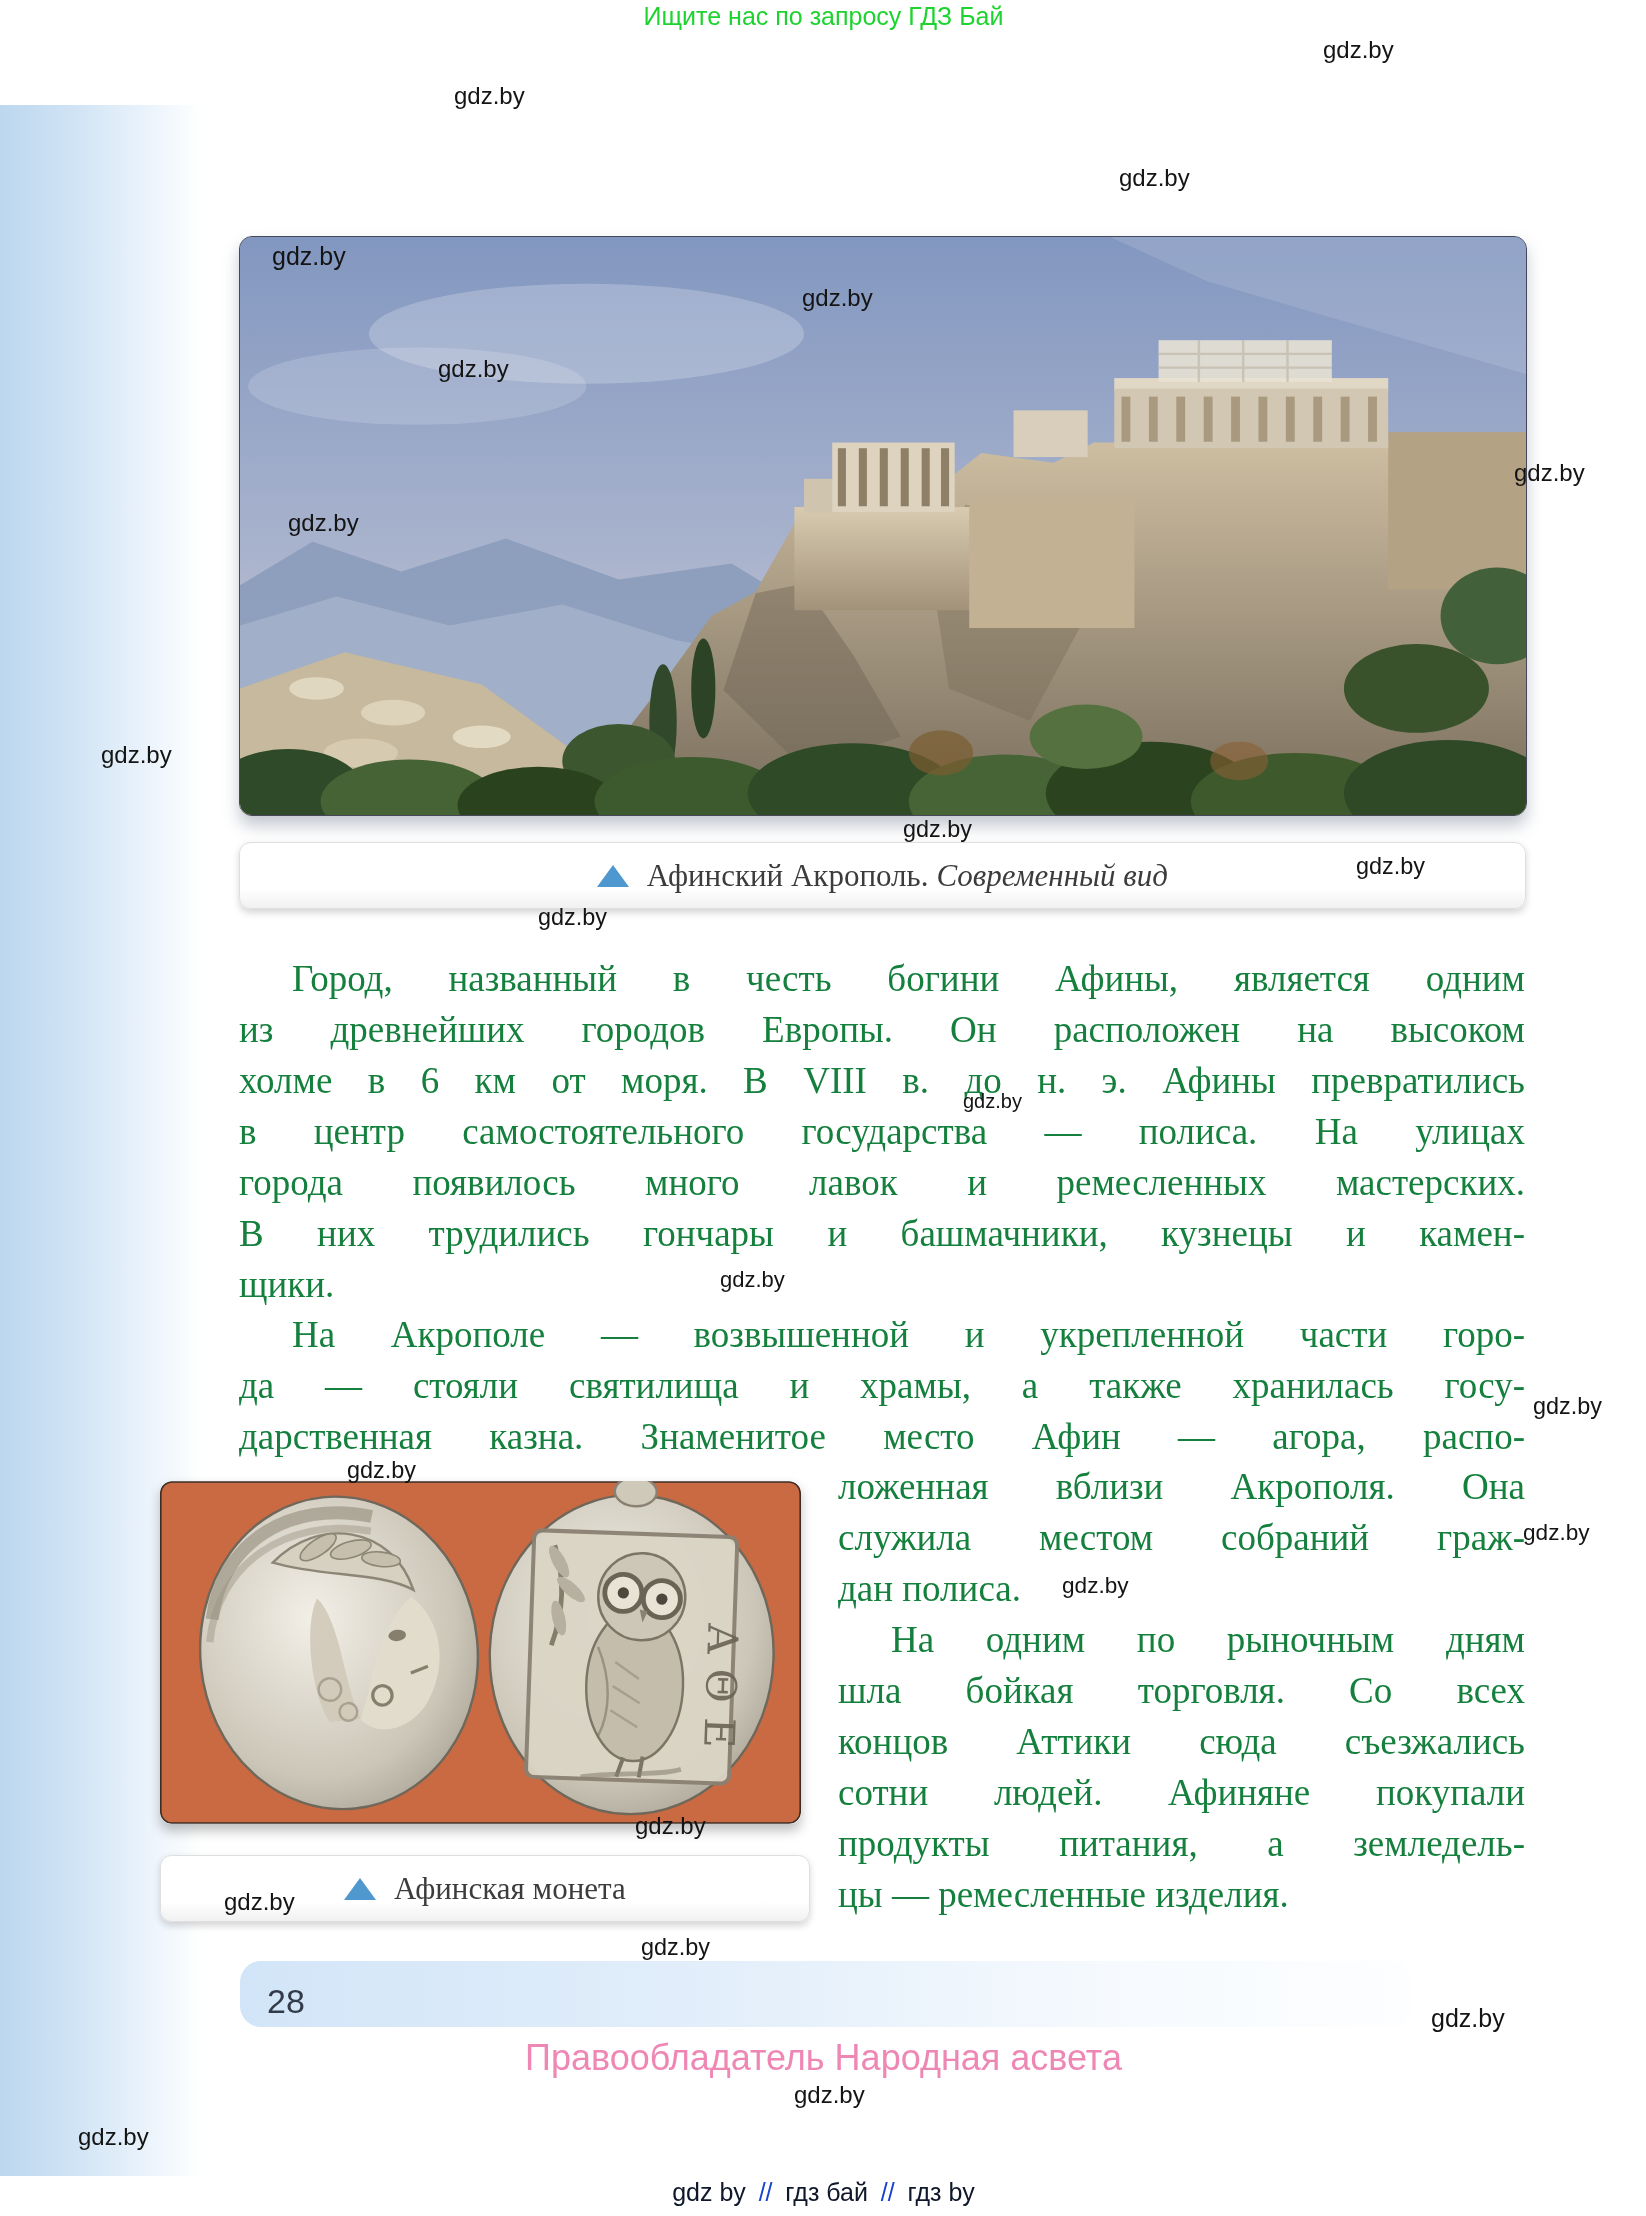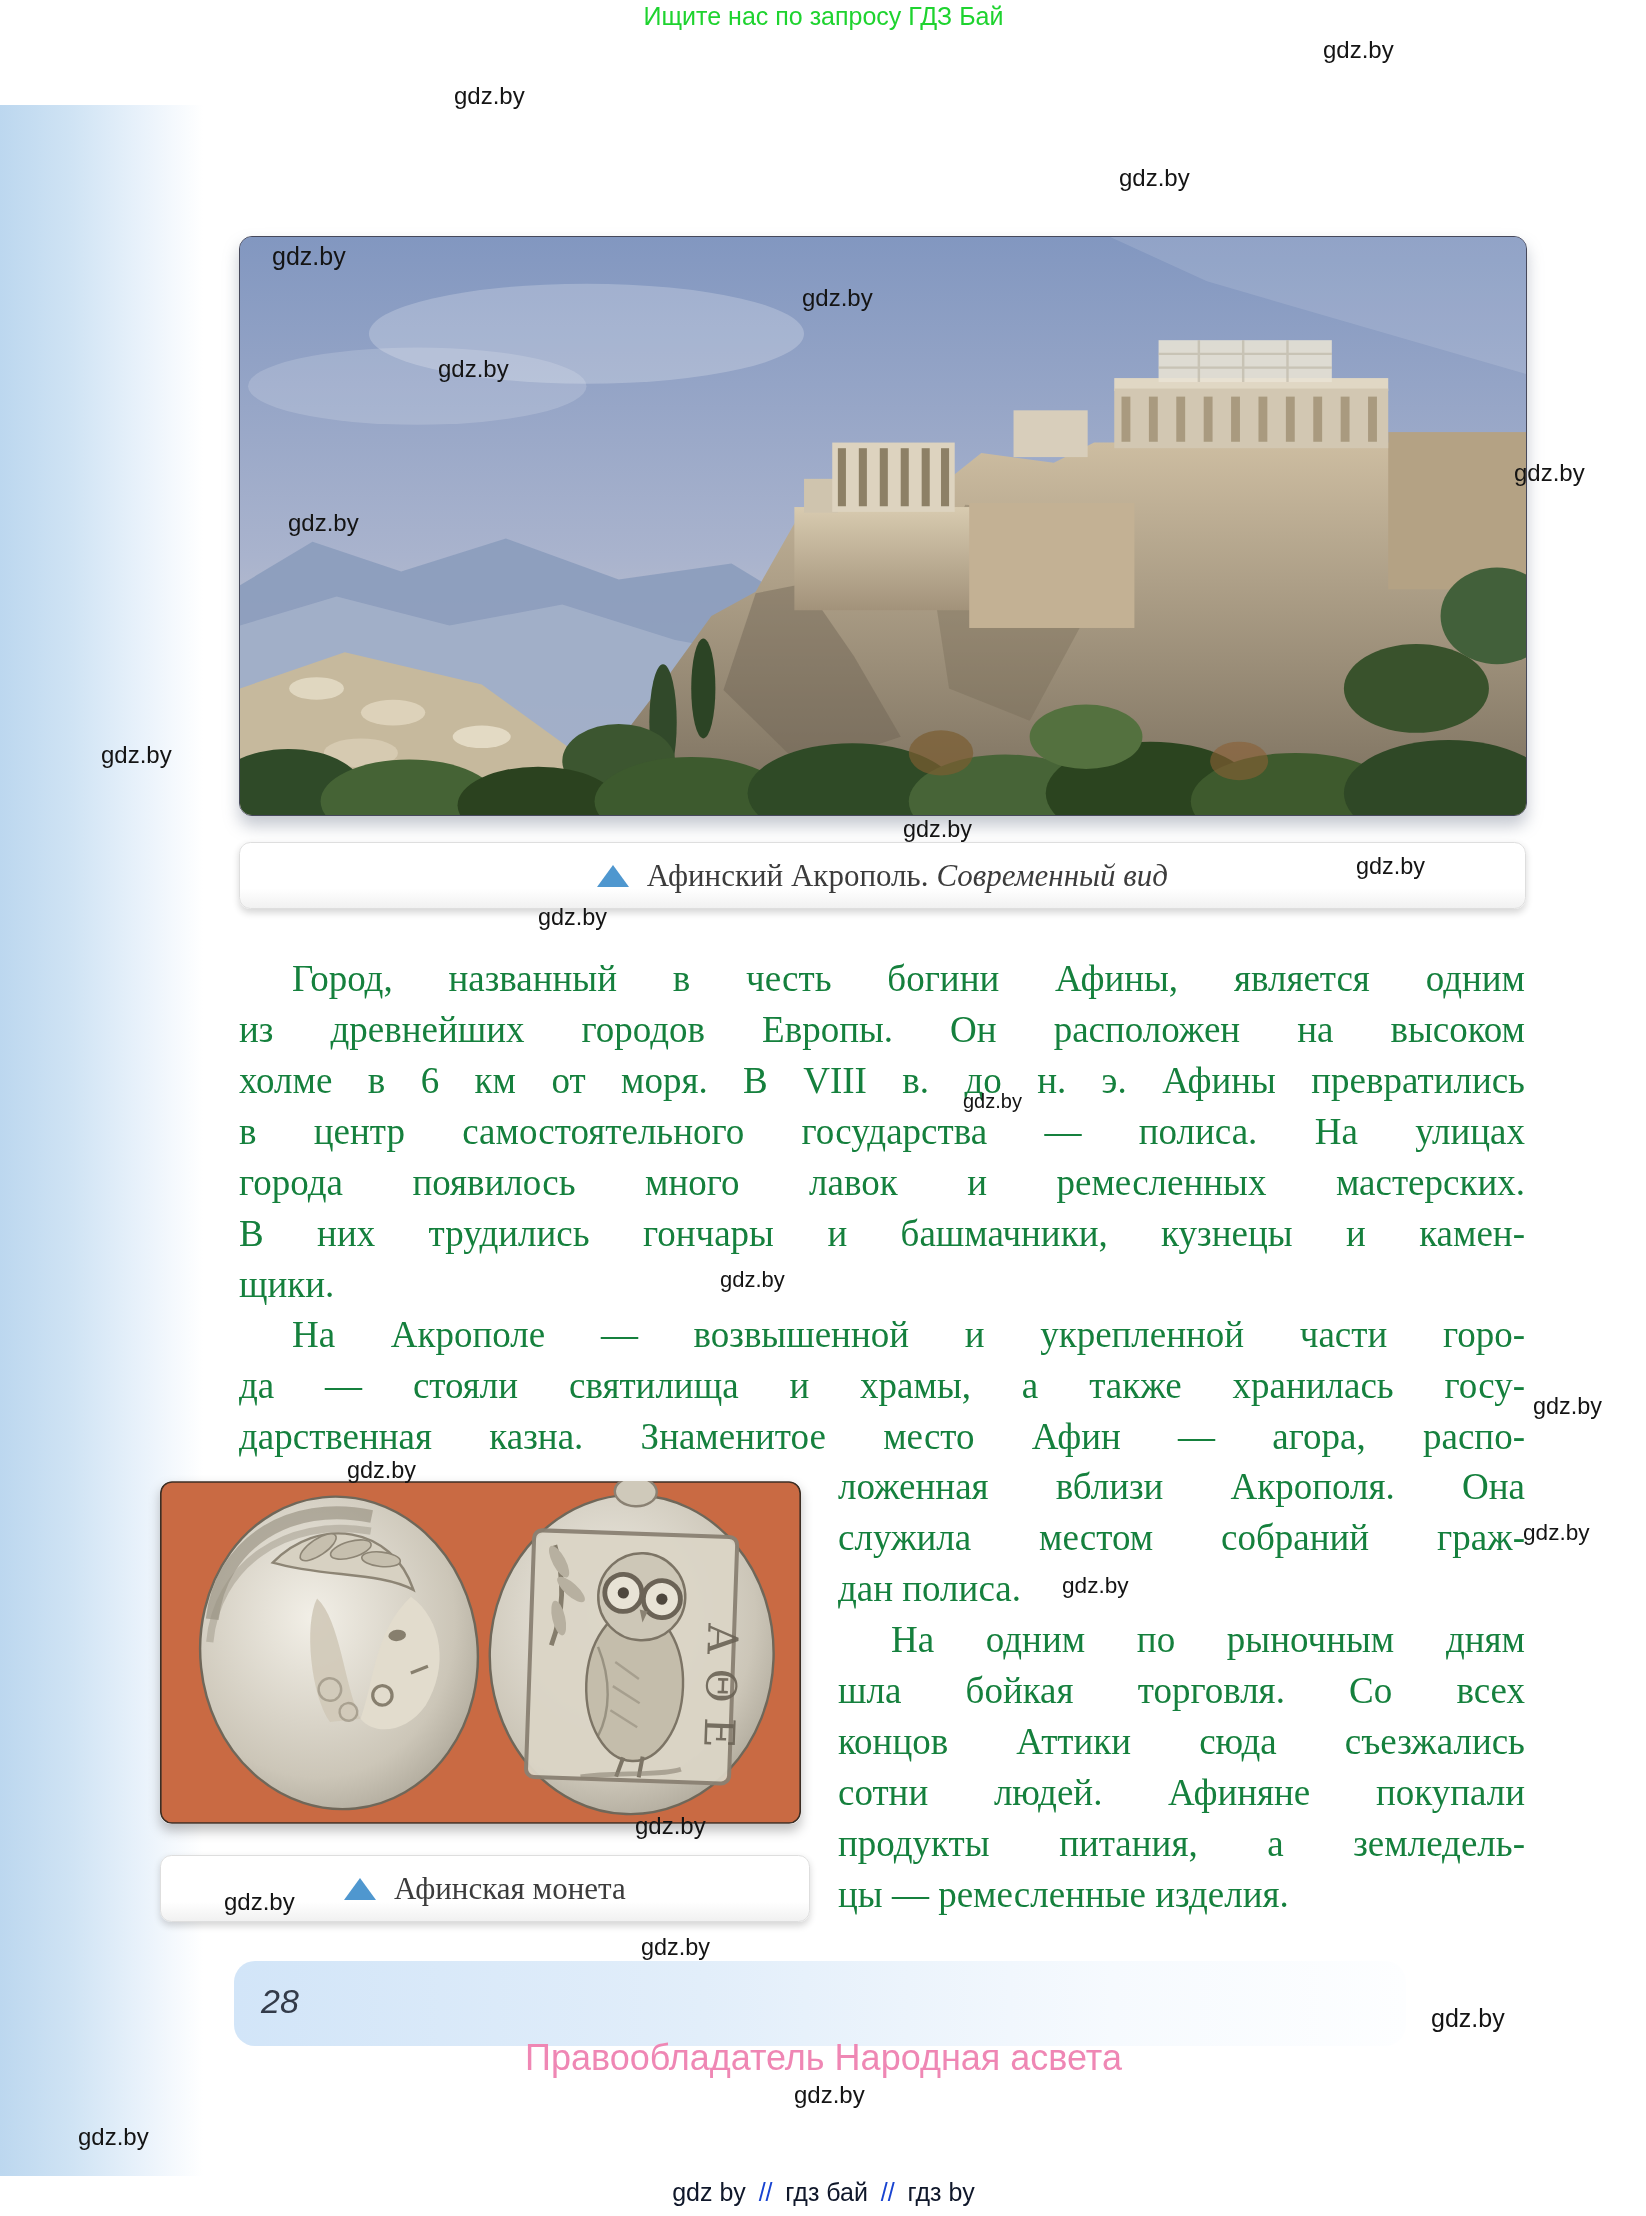--- a/index.html
+++ b/index.html
@@ -27,22 +27,22 @@
   
   .textblock{position:absolute;color:#15803d;font-size:37px;}
   .tline{width:100%;height:51px;line-height:51px;text-align:justify;text-align-last:justify;}
   .tline.endline{text-align-last:left;}
   .tline.indent{text-indent:53px;}
   
   .coinfig{position:absolute;left:160px;top:1481px;width:641px;height:343px;border-radius:11.3px;
       overflow:hidden;box-shadow:0 6.4px 11.3px rgba(0,0,0,.25);}
   .coinfig svg{display:block;width:100%;height:100%;}
   
-  .pagebar{position:absolute;left:234px;top:1961px;width:1172px;height:85px;border-radius:21px;
-      background:linear-gradient(90deg,#d2e5f8 0%,#e2eefa 40%,#f6fafe 75%,#fdfeff 100%);font-style:italic;}
+  .pagebar{position:absolute;left:240px;top:1961px;width:1172px;height:66px;border-radius:21px;
+      background:linear-gradient(90deg,#d2e5f8 0%,#e2eefa 40%,#f6fafe 75%,#fdfeff 100%);}
   .pagebar .num{position:absolute;left:27px;top:21px;font-family:"Liberation Sans",sans-serif;
       font-size:34px;color:#333b49;}
   
   .copyright{position:absolute;left:0;top:2037px;width:100%;text-align:center;
       font-family:"Liberation Sans",sans-serif;font-size:36px;color:#ef87b4;}
   
   .links{position:absolute;left:0;top:2178px;width:100%;text-align:center;
       font-family:"Liberation Sans",sans-serif;font-size:25px;color:#1843d1;}
   .links a{color:#0f172a;text-decoration:none;margin:0 8px;}
   .links .sep{color:#1843d1;margin:0 4.8px;}

